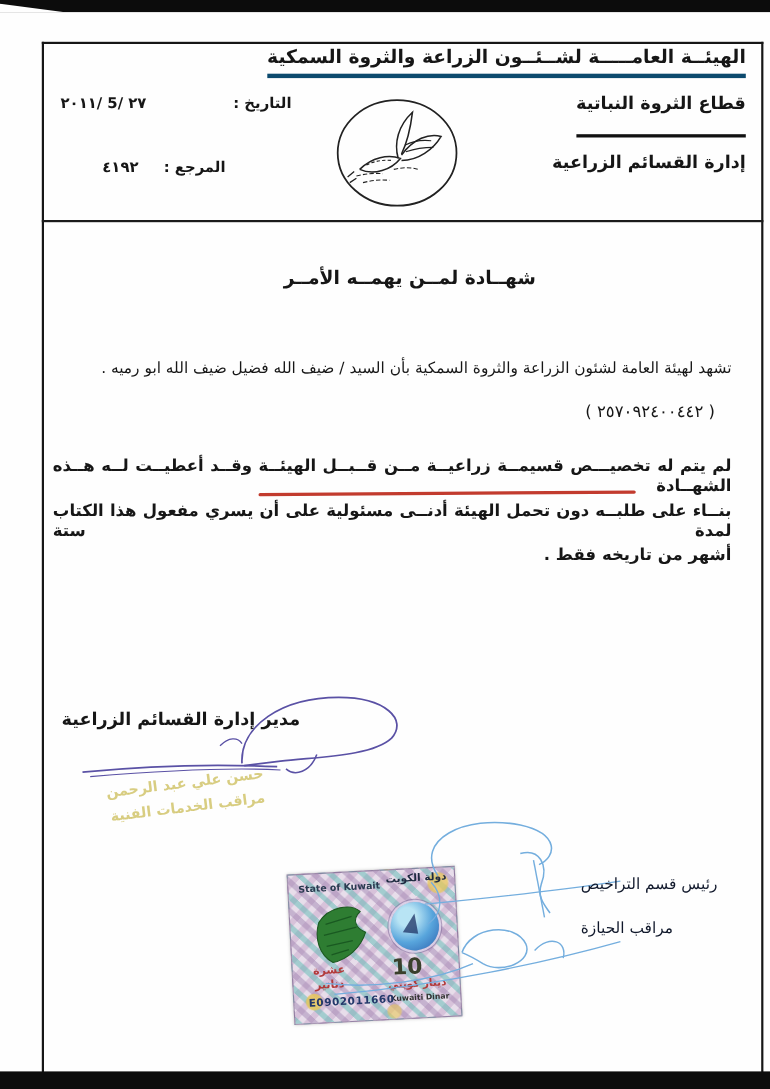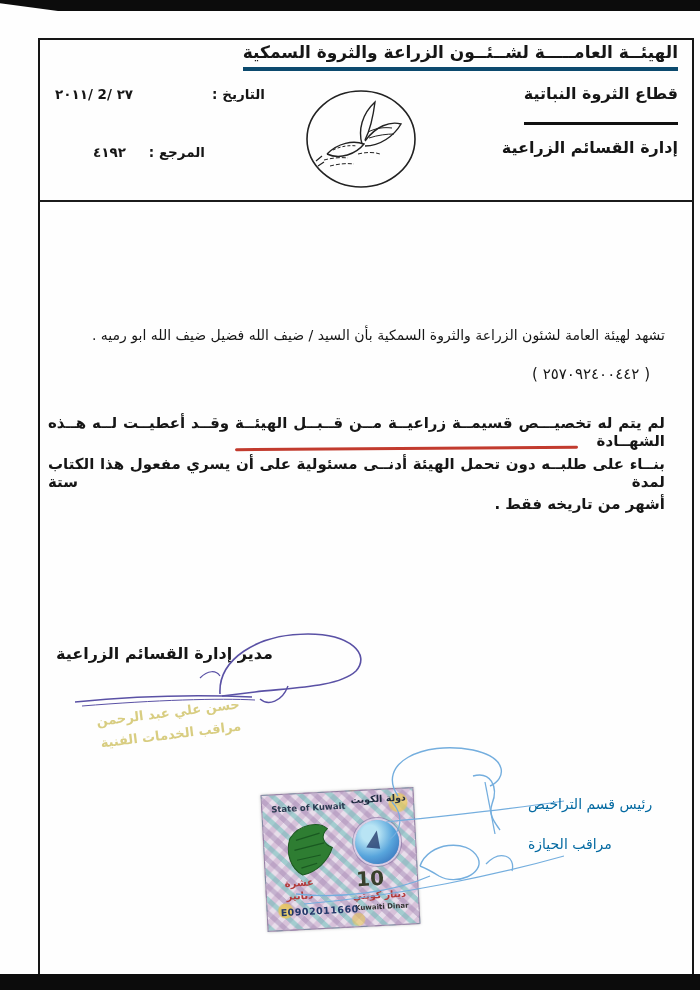--- a/index.html
+++ b/index.html
@@ -71,59 +71,60 @@
   .st-sail{position:absolute;left:12px;top:10px;width:0;height:0;
     border-left:9px solid transparent;border-right:5px solid transparent;
     border-bottom:18px solid rgba(30,50,100,.75);transform:rotate(8deg);}
   .st-words{position:absolute;left:11px;top:83px;width:44px;text-align:center;direction:rtl;
     font-size:10px;font-weight:bold;color:#b23a3a;line-height:1.25;}
   .st-ten{position:absolute;right:33px;top:76px;font-size:20px;font-weight:bold;color:#39402c;}
   .st-dinar-ar{position:absolute;right:12px;top:99px;direction:rtl;font-size:9.5px;font-weight:bold;color:#b23a3a;}
   .st-dinar-en{position:absolute;right:10px;top:113px;font-size:7px;font-weight:bold;color:#333;}
   .st-serial{position:absolute;left:13px;top:112px;font-size:9.5px;color:#23386a;letter-spacing:.5px;font-weight:bold;}
   
-  .btm-label{position:absolute;left:528px;direction:rtl;text-align:center;font-size:14px;color:#0369a1;}
+  .btm-label{position:absolute;left:528px;direction:rtl;text-align:center;font-size:14px;color:#0f172a;}
   .lic-head{top:796px;}
   .tenure{top:836px;}
   svg{display:block;}
 </style>
 </head>
 <body>
 
 <div class="page">
 
   <div class="top-bar"></div>
   <div class="top-bar-notch"></div>
   <div class="frame"></div>
   <div class="divider"></div>
 
   <div class="authority">الهيئــة العامـــــة لشــئــون الزراعة والثروة السمكية</div>
   <div class="sector">قطاع الثروة النباتية</div>
   <div class="department">إدارة القسائم الزراعية</div>
 
   <div class="meta-row meta-date">
     <span>التاريخ :</span>
-    <span class="meta-val">٢٠١١/ 2/ ٢٧</span>
+    <span class="meta-val">٢٠١١/ 5/ ٢٧</span>
   </div>
   <div class="meta-row meta-ref">
     <span>المرجع :</span>
     <span class="meta-val">٤١٩٢</span>
   </div>
 
   <svg class="logo" width="118" height="102" viewBox="0 0 118 102">
     <ellipse cx="59" cy="51" rx="54" ry="48" fill="none" stroke="#222" stroke-width="1.6"></ellipse>
     <path d="M60 56 C 56 42 60 26 73 14 C 71 30 68 42 63 52" fill="none" stroke="#222" stroke-width="1.4"></path>
     <path d="M63 53 C 74 38 88 33 99 36 C 92 48 78 58 63 58" fill="none" stroke="#222" stroke-width="1.4"></path>
     <path d="M66 44 C 74 40 82 39 90 40 M 67 50 C 76 47 85 46 92 46" fill="none" stroke="#222" stroke-width="1"></path>
     <path d="M25 66 C 36 55 51 52 62 56 C 54 66 38 72 25 66" fill="none" stroke="#222" stroke-width="1.4"></path>
     <path d="M31 62 C 39 58 48 57 55 58" fill="none" stroke="#222" stroke-width="1" stroke-dasharray="3 2"></path>
     <path d="M22 72 C 30 70 38 69 46 70 M 28 78 C 36 76 44 75 52 76 M 56 66 C 64 64 72 64 78 66" fill="none" stroke="#222" stroke-width="1" stroke-dasharray="4 2"></path>
     <path d="M20 68 L 14 73 M 22 74 L 16 78" stroke="#222" stroke-width="1.2" fill="none"></path>
   </svg>
 
+  <div class="cert-title">شهــادة لمــن يهمــه الأمــر</div>
 
   <div class="para para1">تشهد لهيئة العامة لشئون الزراعة والثروة السمكية بأن السيد / ضيف الله فضيل ضيف الله ابو رميه .</div>
   <div class="civil-number">( ٢٥٧٠٩٢٤٠٠٤٤٢ )</div>
 
   <div class="bline bline1 bjust">لم يتم له تخصيـــص قسيمــة زراعيــة مــن قــبــل الهيئــة وقــد أعطيــت لــه هــذه الشهــادة</div>
   <div class="red-underline"></div>
   <div class="bline bline3">أشهر من تاريخه فقط .</div>
   <div class="bline bline2 bjust">بنــاء على طلبــه دون تحمل الهيئة أدنــى مسئولية على أن يسري مفعول هذا الكتاب لمدة ستة</div>
 
 

